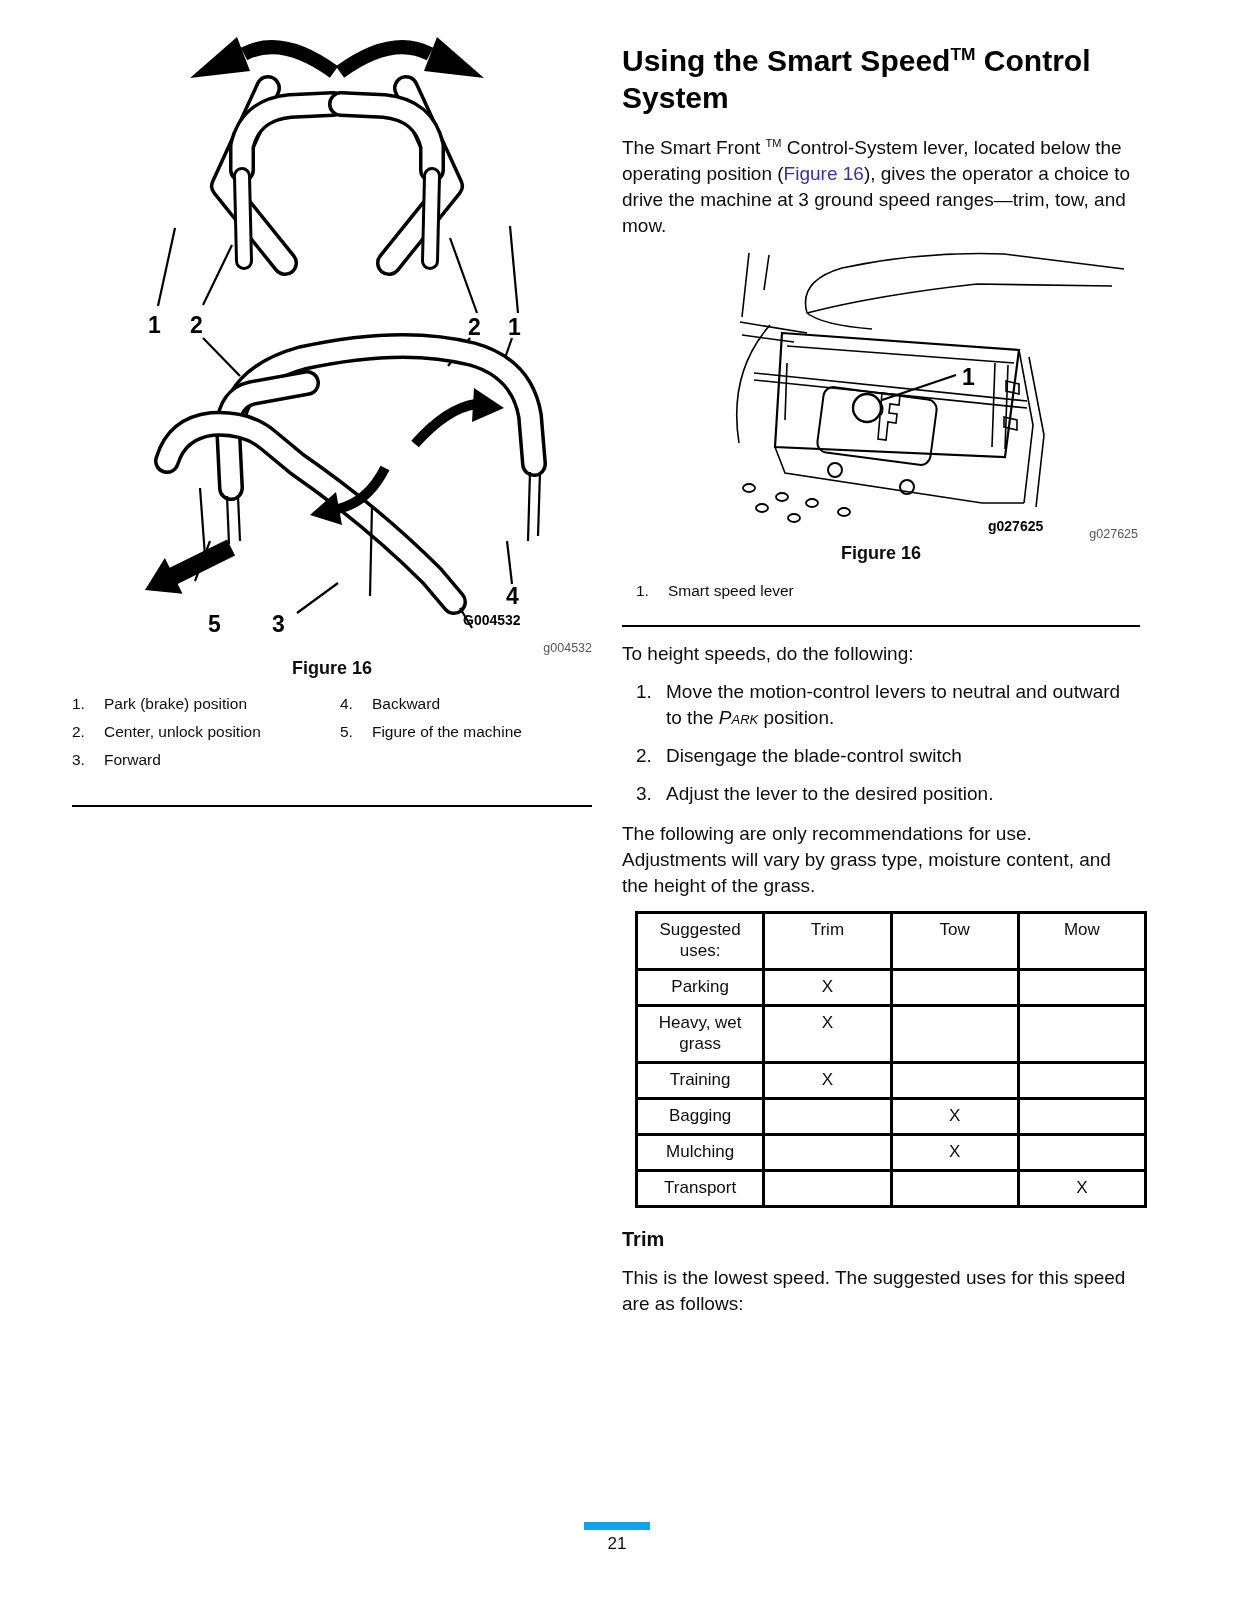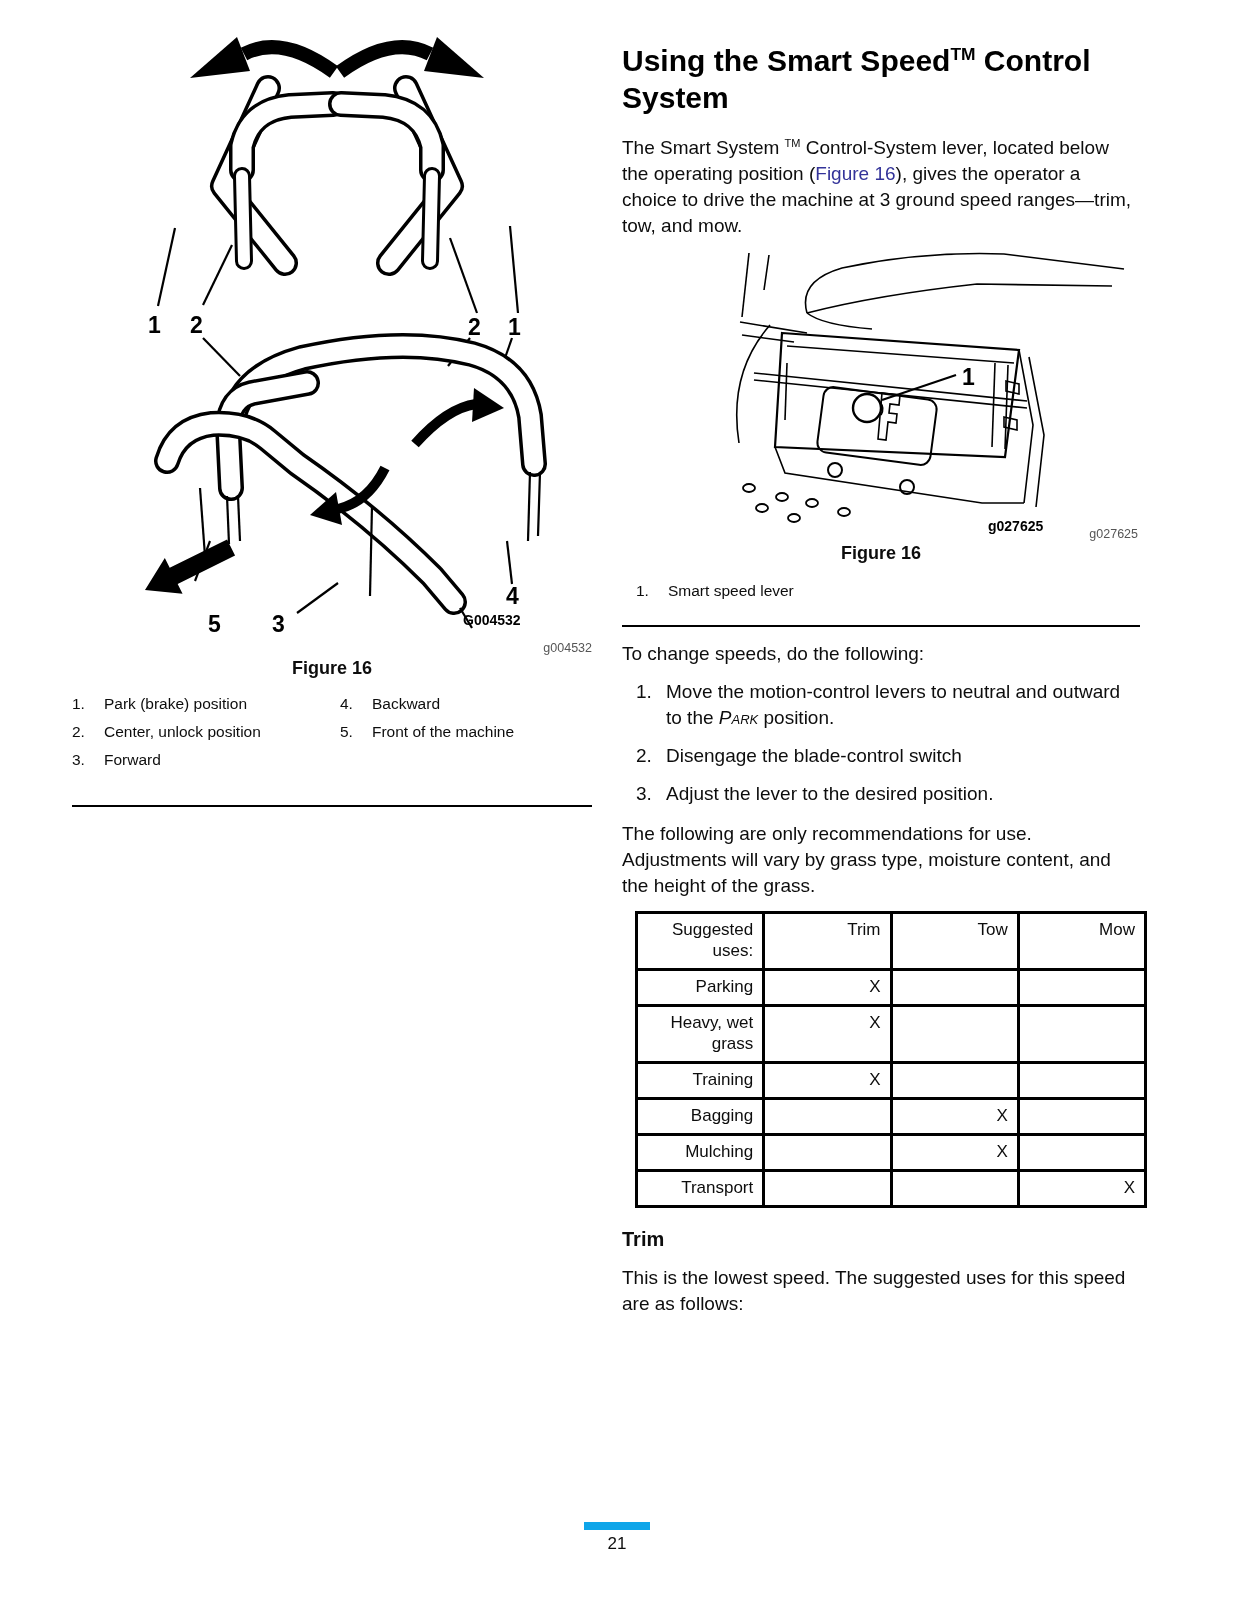--- a/index.html
+++ b/index.html
@@ -34,21 +34,21 @@
 
   .steps { margin-top:10px; }
   .step { display:flex; font-size:19px; line-height:26px; margin-top:12px; }
   .snum { width:44px; flex:0 0 44px; padding-left:14px; box-sizing:border-box; }
   .stxt { flex:1; }
   .sc { font-variant:small-caps;font-style:italic; }
 
   table.uses { border-collapse:collapse; margin:12px 0 0 13px; width:512px; table-layout:fixed; }
   table.uses th, table.uses td {
     border:3px solid #000; font-size:17px; line-height:21px; font-weight:normal;
-    text-align:right; vertical-align:top; padding:5px 9px 7px 9px; width:25%;
+    text-align:center; vertical-align:top; padding:5px 9px 7px 9px; width:25%;
   }
   h3.sub { margin:20px 0 0 0; font-size:20px; font-weight:bold; }
 
   .pageno { position:absolute; top:1522px; left:584px; width:66px;
     border-top:8px solid #0ea5e9; text-align:center; font-size:17px; padding-top:4px; }
 
   
   svg { display:block; }
   .tb  { fill:none; stroke:#000; stroke-width:26; stroke-linecap:round; stroke-linejoin:round; }
   .tw  { fill:none; stroke:#fff; stroke-width:19; stroke-linecap:round; stroke-linejoin:round; }
@@ -177,33 +177,33 @@
           <span class="ltxt">Forward</span>
         </div>
       </div>
       <div class="lcol">
         <div class="litem">
           <span class="lnum">4.</span>
           <span class="ltxt">Backward</span>
         </div>
         <div class="litem">
           <span class="lnum">5.</span>
-          <span class="ltxt">Front of the machine</span>
+          <span class="ltxt">Figure of the machine</span>
         </div>
       </div>
     </div>
 
     <div class="hr"></div>
   </div>
 
   <div class="col right">
 
     <h1><span>Using the Smart Speed</span><sup>TM</sup><span> Control System</span></h1>
 
-    <p class="body"><span>The Smart System </span><sup>TM</sup><span> Control-System lever, located below the operating position (</span><a class="xref">Figure 16</a><span>), gives the operator a choice to drive the machine at 3 ground speed ranges—trim, tow, and mow.</span></p>
+    <p class="body"><span>The Smart Front </span><sup>TM</sup><span> Control-System lever, located below the operating position (</span><a class="xref">Figure 16</a><span>), gives the operator a choice to drive the machine at 3 ground speed ranges—trim, tow, and mow.</span></p>
 
     <div class="fig16wrap">
       <svg width="460" height="296" viewBox="0 0 460 296" style="margin-left:70px;">
 
         <g>
           <path class="ln15" d="M57,8 L50,72"></path>
           <path class="ln15" d="M77,10 L72,45"></path>
           <path class="ln15" d="M48,77 L115,88"></path>
           <path class="ln15" d="M50,90 L102,97"></path>
           <path class="ln15" d="M47,198 Q36,128 78,80"></path>
@@ -261,21 +261,21 @@
 
     <div class="legend single">
       <div class="litem" style="padding-left:14px;">
         <span class="lnum">1.</span>
         <span class="ltxt">Smart speed lever</span>
       </div>
     </div>
 
     <div class="hr tight"></div>
 
-    <p class="body">To change speeds, do the following:</p>
+    <p class="body">To height speeds, do the following:</p>
 
     <div class="steps">
       <div class="step">
         <span class="snum">1.</span>
         <span class="stxt"><span>Move the motion-control levers to neutral and outward to the </span><span class="sc">Park</span><span> position.</span></span>
       </div>
       <div class="step">
         <span class="snum">2.</span>
         <span class="stxt">Disengage the blade-control switch</span>
       </div>

